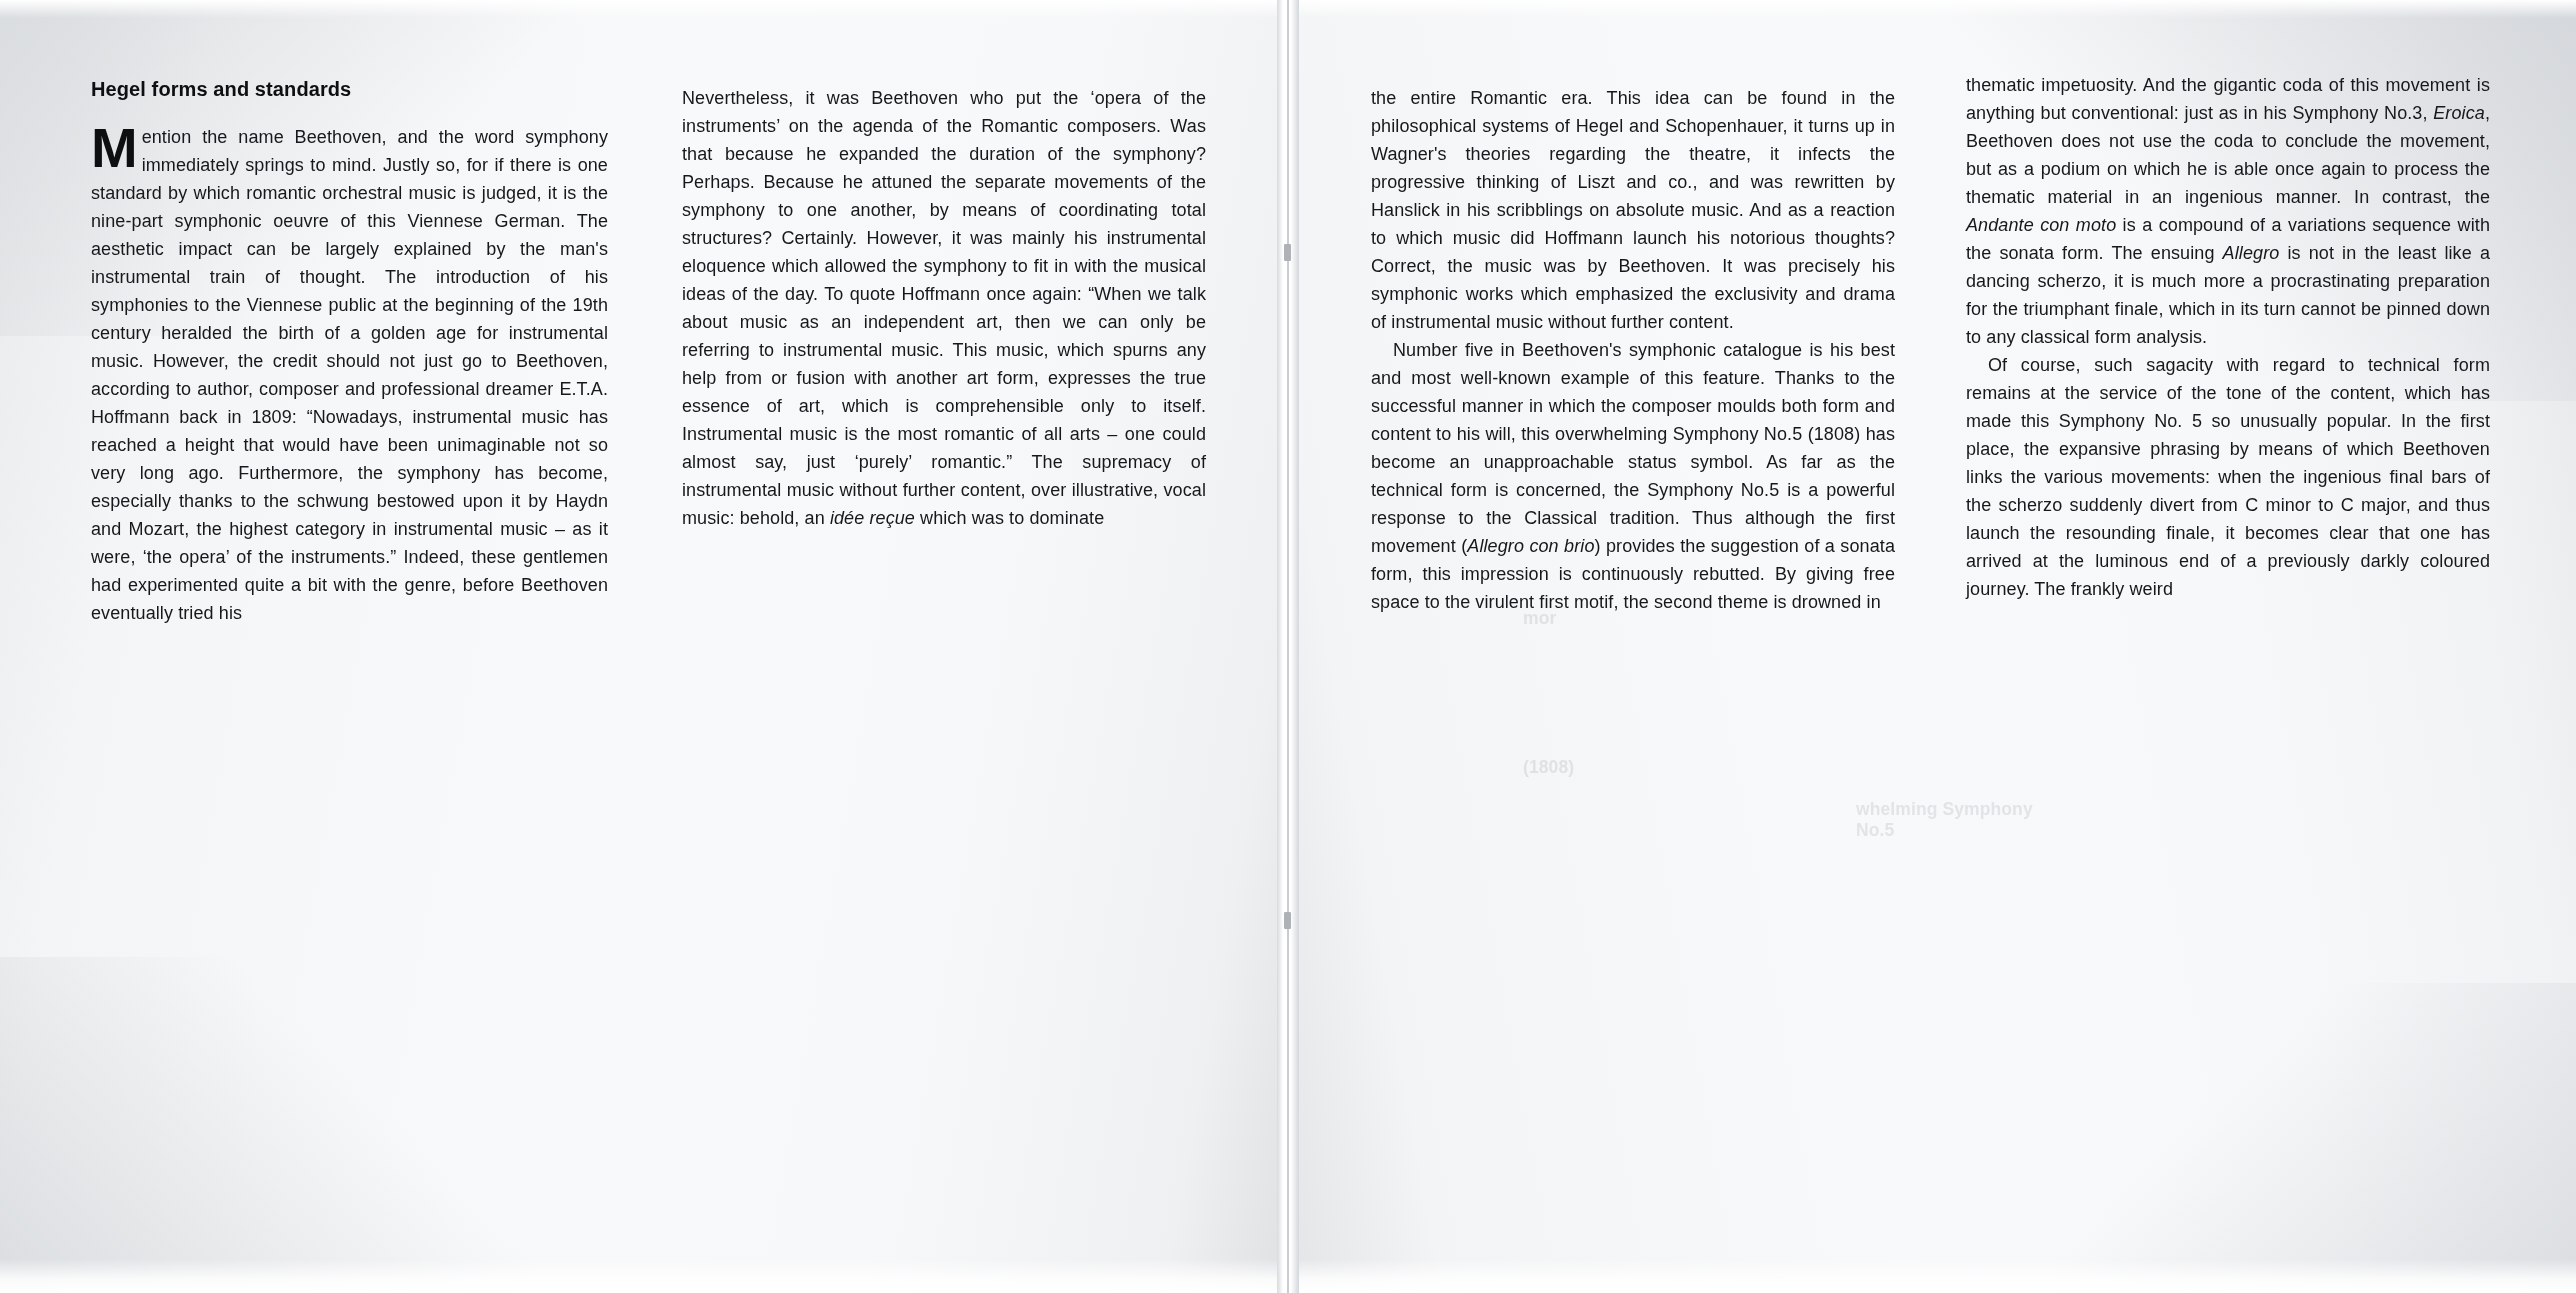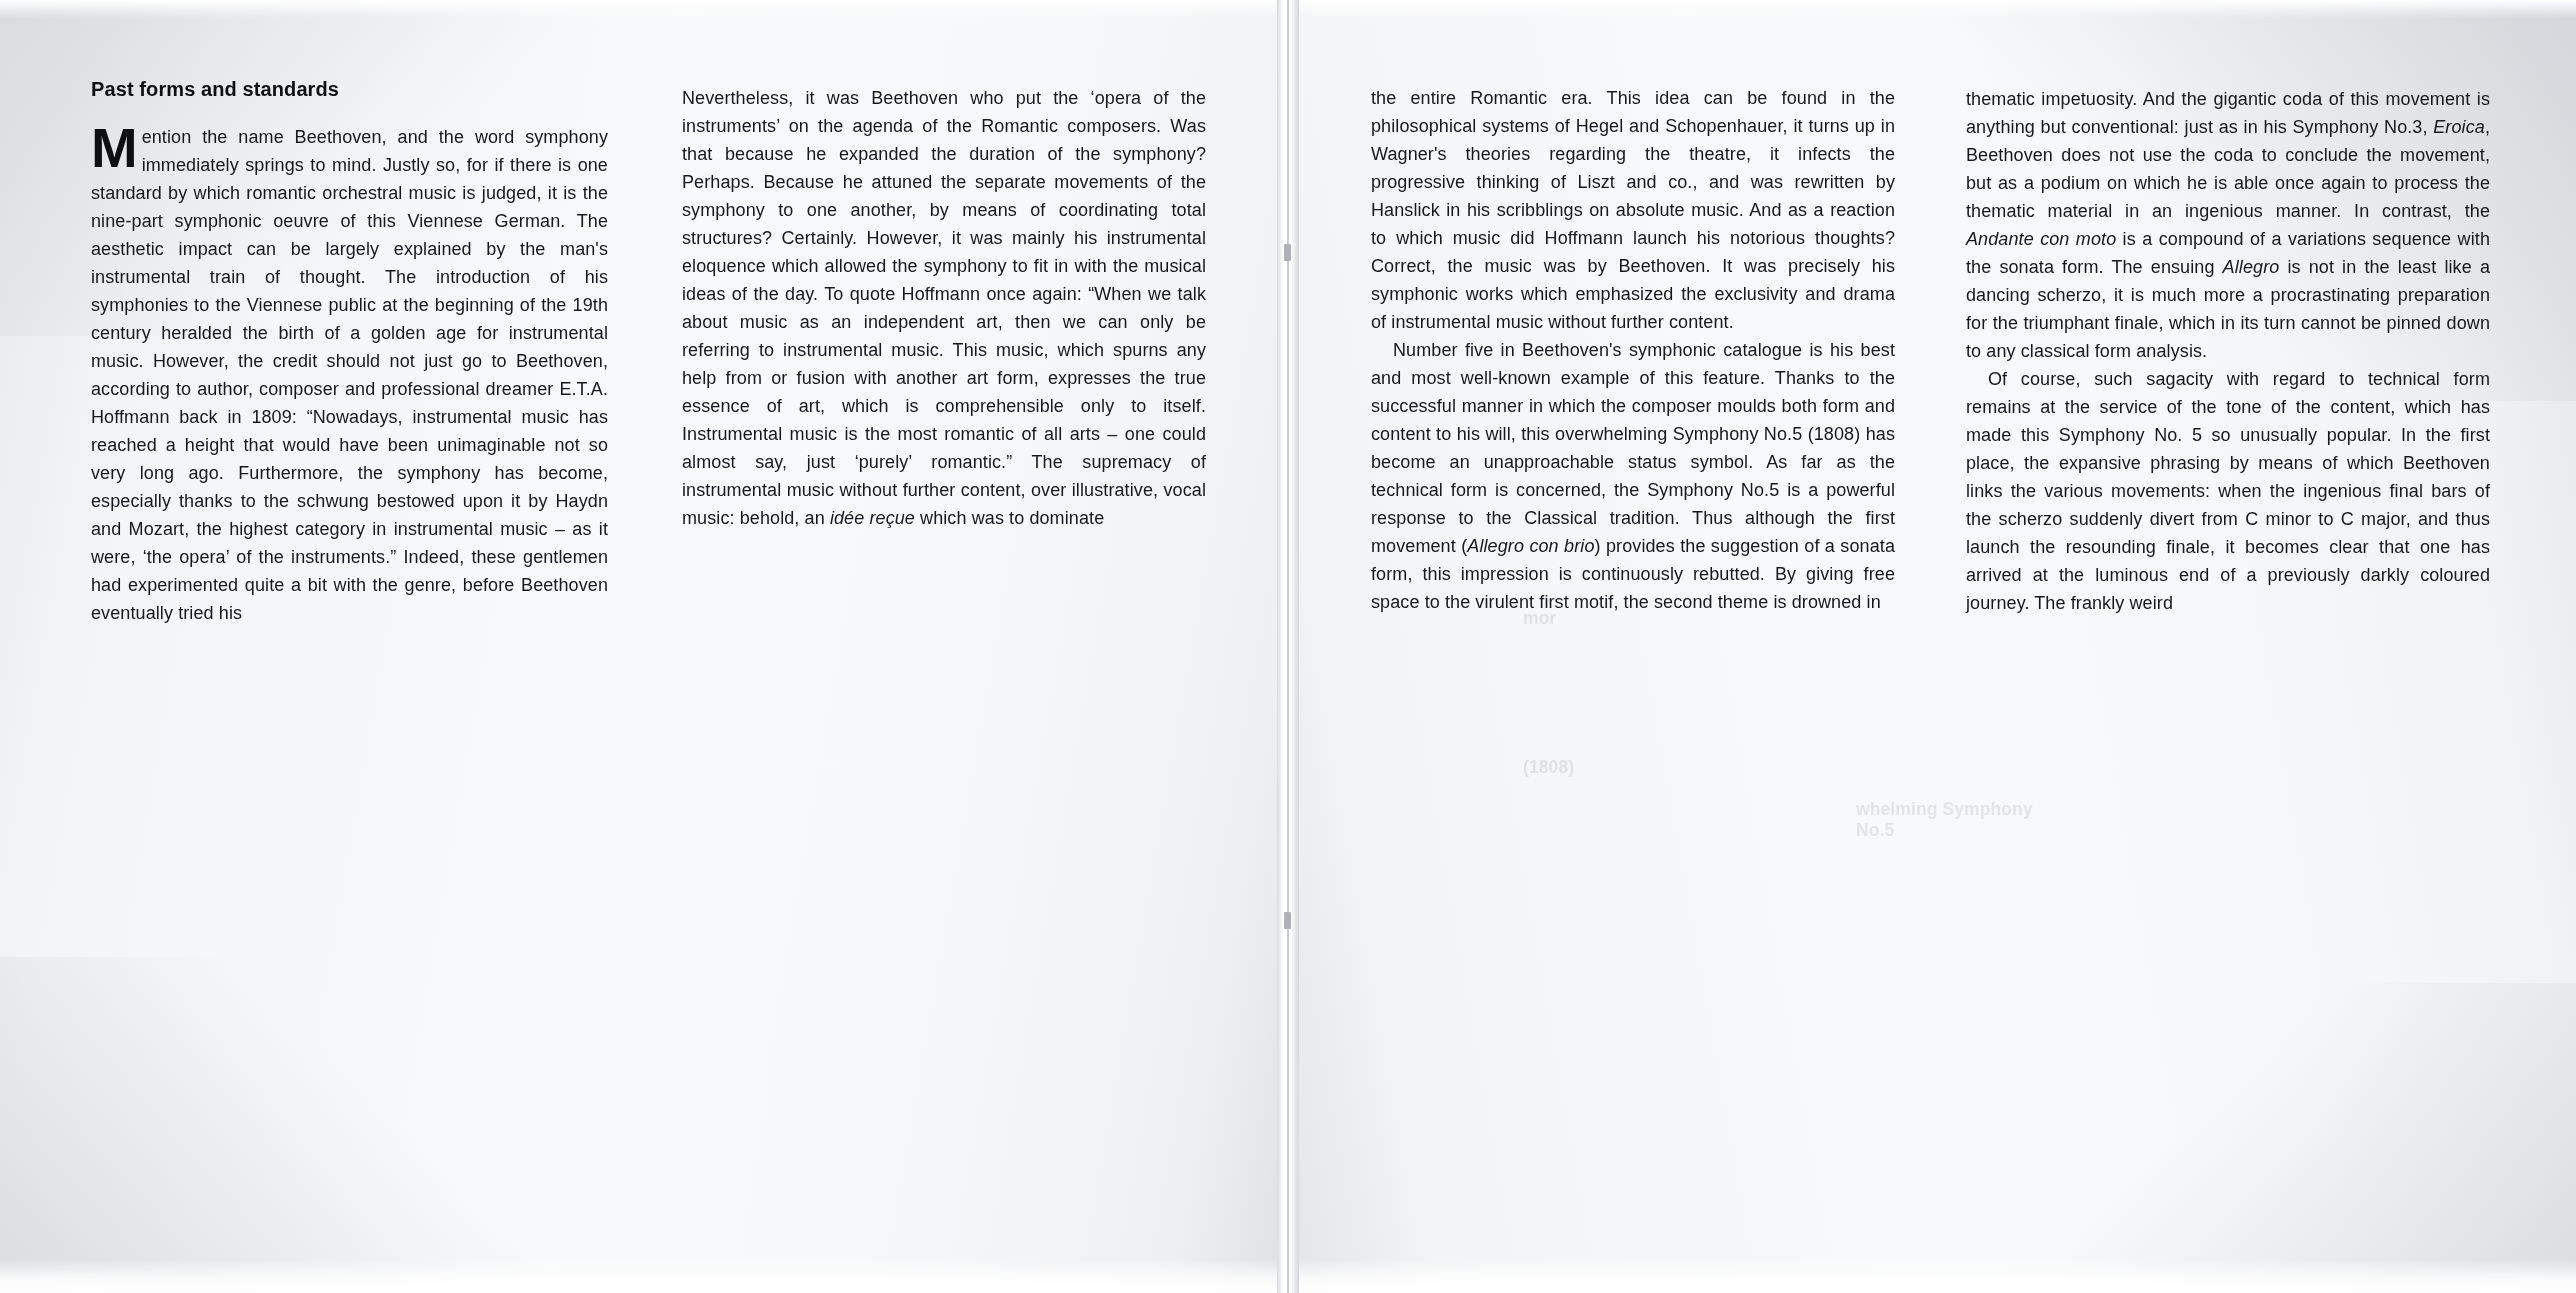--- a/index.html
+++ b/index.html
@@ -162,21 +162,21 @@
     font-weight: bold;
     color: #0d0f11;
   }
 
   em { font-style: italic; }
 
   
   #col1 { left: 91px;  top: 78px;  width: 517px; }
   #col2 { left: 682px; top: 84px;  width: 524px; }
   #col3 { left: 1371px; top: 84px;  width: 524px; }
-  #col4 { left: 1966px; top: 85px;  width: 524px; }
+  #col4 { left: 1966px; top: 71px;  width: 524px; }
 
   #col2 .body, #col3 .body, #col4 .body { margin-top: 0; }
 </style>
 </head>
 <body>
 
 <div id="page">
 
   <div class="paper left"></div>
   <div class="paper right"></div>
@@ -191,21 +191,21 @@
   <div class="gutter"></div>
   <div class="spine-line"></div>
   <div class="spine-notch n1"></div>
   <div class="spine-notch n2"></div>
 
   <div class="ghost g1">mor</div>
   <div class="ghost g2">whelming Symphony No.5</div>
   <div class="ghost g3">(1808)</div>
 
   <div class="col" id="col1">
-    <h1 class="heading">Past forms and standards</h1>
+    <h1 class="heading">Hegel forms and standards</h1>
     <p class="body dropcap">Mention the name Beethoven, and the word symphony immediately springs to mind. Justly so, for if there is one standard by which romantic orchestral music is judged, it is the nine-part symphonic oeuvre of this Viennese German. The aesthetic impact can be largely explained by the man's instrumental train of thought. The introduction of his symphonies to the Viennese public at the beginning of the 19th century heralded the birth of a golden age for instrumental music. However, the credit should not just go to Beethoven, according to author, composer and professional dreamer E.T.A. Hoffmann back in 1809: “Nowadays, instrumental music has reached a height that would have been unimaginable not so very long ago. Furthermore, the symphony has become, especially thanks to the schwung bestowed upon it by Haydn and Mozart, the highest category in instrumental music – as it were, ‘the opera’ of the instruments.” Indeed, these gentlemen had experimented quite a bit with the genre, before Beethoven eventually tried his</p>
   </div>
 
   <div class="col" id="col2">
     <p class="body">Nevertheless, it was Beethoven who put the ‘opera of the instruments’ on the agenda of the Romantic composers. Was that because he expanded the duration of the symphony? Perhaps. Because he attuned the separate movements of the symphony to one another, by means of coordinating total structures? Certainly. However, it was mainly his instrumental eloquence which allowed the symphony to fit in with the musical ideas of the day. To quote Hoffmann once again: “When we talk about music as an independent art, then we can only be referring to instrumental music. This music, which spurns any help from or fusion with another art form, expresses the true essence of art, which is comprehensible only to itself. Instrumental music is the most romantic of all arts – one could almost say, just ‘purely’ romantic.” The supremacy of instrumental music without further content, over illustrative, vocal music: behold, an <em>idée reçue</em> which was to dominate</p>
   </div>
 
   <div class="col" id="col3">
     <p class="body">the entire Romantic era. This idea can be found in the philosophical systems of Hegel and Schopenhauer, it turns up in Wagner's theories regarding the theatre, it infects the progressive thinking of Liszt and co., and was rewritten by Hanslick in his scribblings on absolute music. And as a reaction to which music did Hoffmann launch his notorious thoughts? Correct, the music was by Beethoven. It was precisely his symphonic works which emphasized the exclusivity and drama of instrumental music without further content.</p>
     <p class="body">Number five in Beethoven's symphonic catalogue is his best and most well-known example of this feature. Thanks to the successful manner in which the composer moulds both form and content to his will, this overwhelming Symphony No.5 (1808) has become an unapproachable status symbol. As far as the technical form is concerned, the Symphony No.5 is a powerful response to the Classical tradition. Thus although the first movement (<em>Allegro con brio</em>) provides the suggestion of a sonata form, this impression is continuously rebutted. By giving free space to the virulent first motif, the second theme is drowned in</p>

